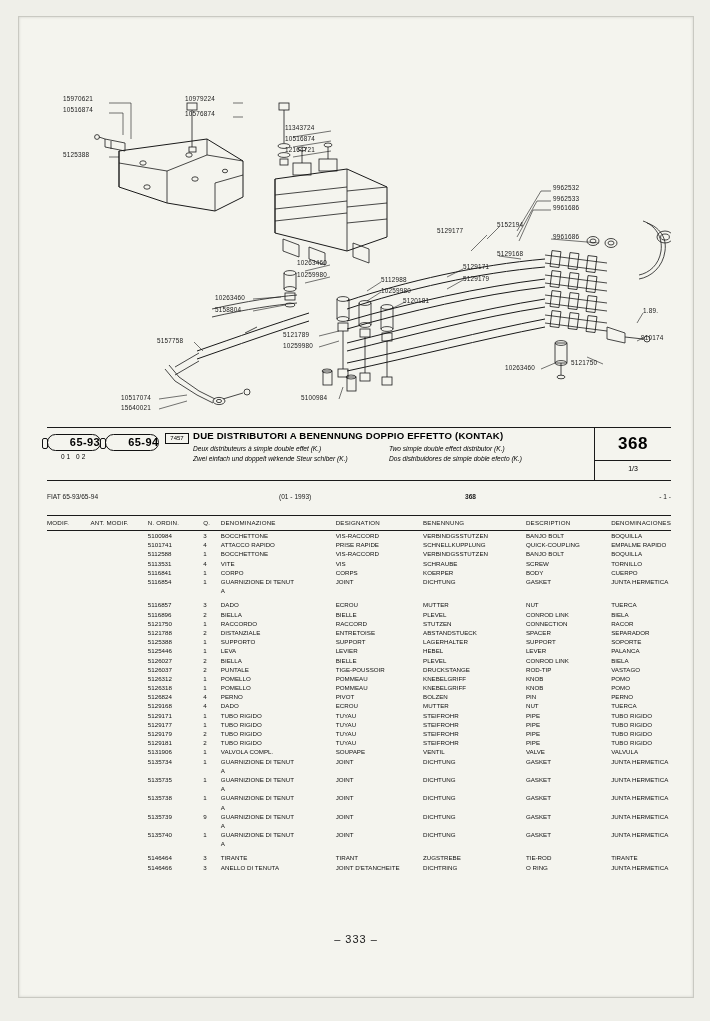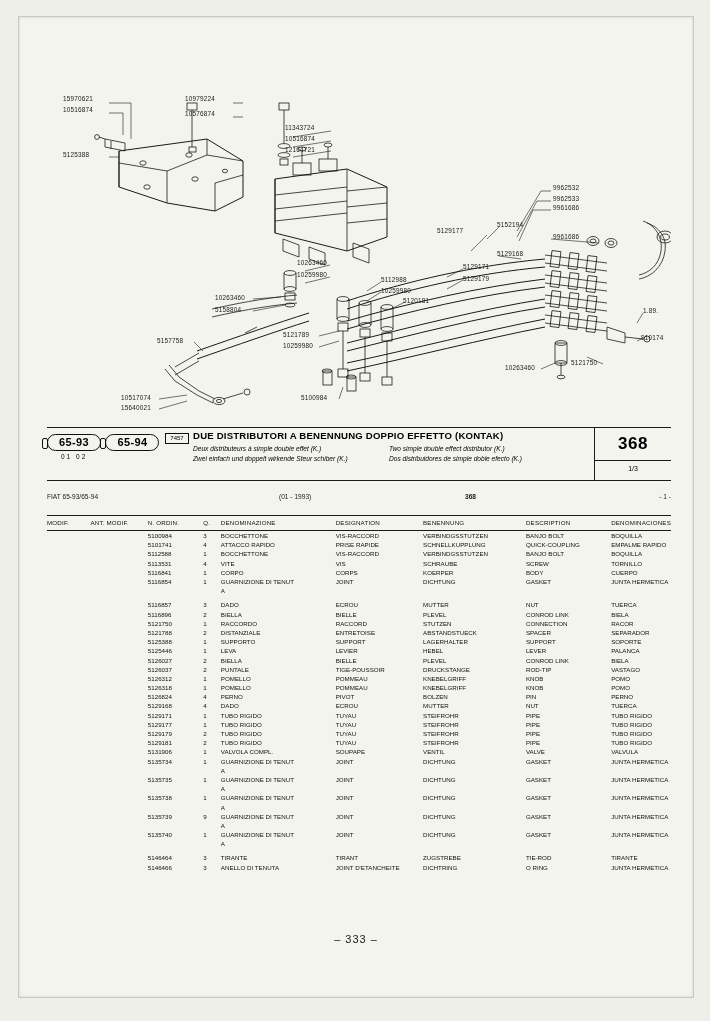--- a/index.html
+++ b/index.html
@@ -33,21 +33,21 @@
   
   .titleband{
     position:absolute;left:28px;top:410px;width:624px;height:52px;
     border-top:1.4px solid #1a1a1a;border-bottom:1.4px solid #1a1a1a;
   }
   .tb-models{position:absolute;left:0;top:4px;width:120px;height:44px;}
   .model-pill{
     display:inline-block;position:relative;
     width:52px;height:15px;border-radius:9px;
     border:1.4px solid #111;background:#f4f4ee;
-    font-size:11px;font-weight:bold;line-height:15px;text-align:center;
+    font-size:11px;font-weight:bold;line-height:15px;text-align:right;
     letter-spacing:.4px;
   }
   .model-pill:before{
     content:"";position:absolute;left:-6px;top:3px;width:4px;height:9px;
     border:1.2px solid #111;border-radius:2px;
   }
   .tb-sub{font-size:6.5px;margin-top:2px;margin-left:14px;letter-spacing:2px;}
   .tb-box{
     position:absolute;left:118px;top:5px;width:22px;height:9px;
     border:1px solid #111;font-size:6px;text-align:center;line-height:9px;

